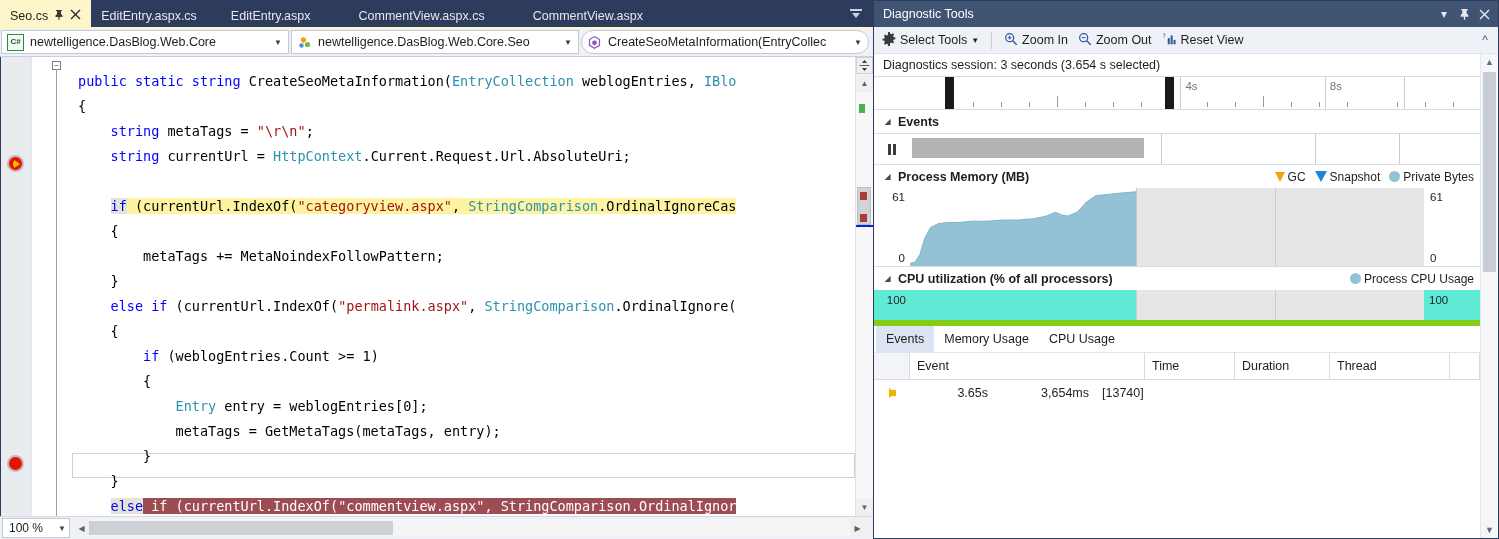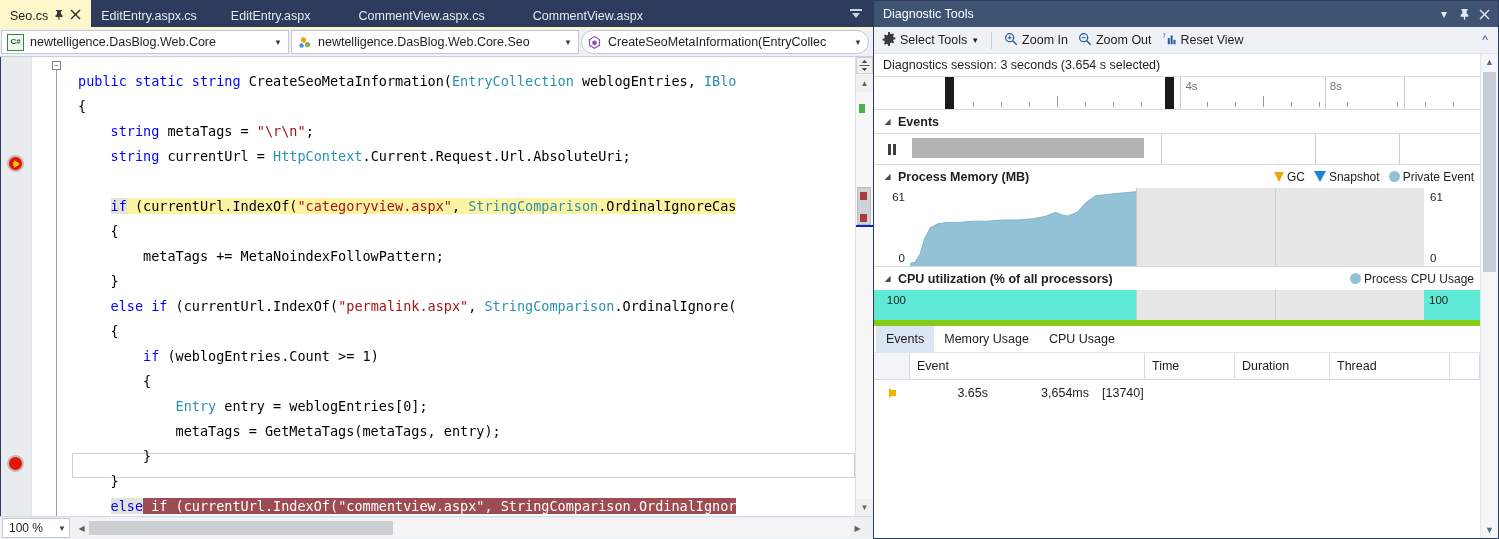--- a/index.html
+++ b/index.html
@@ -581,21 +581,21 @@
             <span class="li">
               <span class="sw-gc"></span>
               <span>GC</span>
             </span>
             <span class="li">
               <span class="sw-snap"></span>
               <span>Snapshot</span>
             </span>
             <span class="li">
               <span class="sw-dot"></span>
-              <span>Private Event</span>
+              <span>Private Bytes</span>
             </span>
           </span>
         </div>
 
         <div class="glane">
           <div class="axis">
             <span class="hi">61</span>
             <span class="lo">0</span>
           </div>
           <div class="plot">

